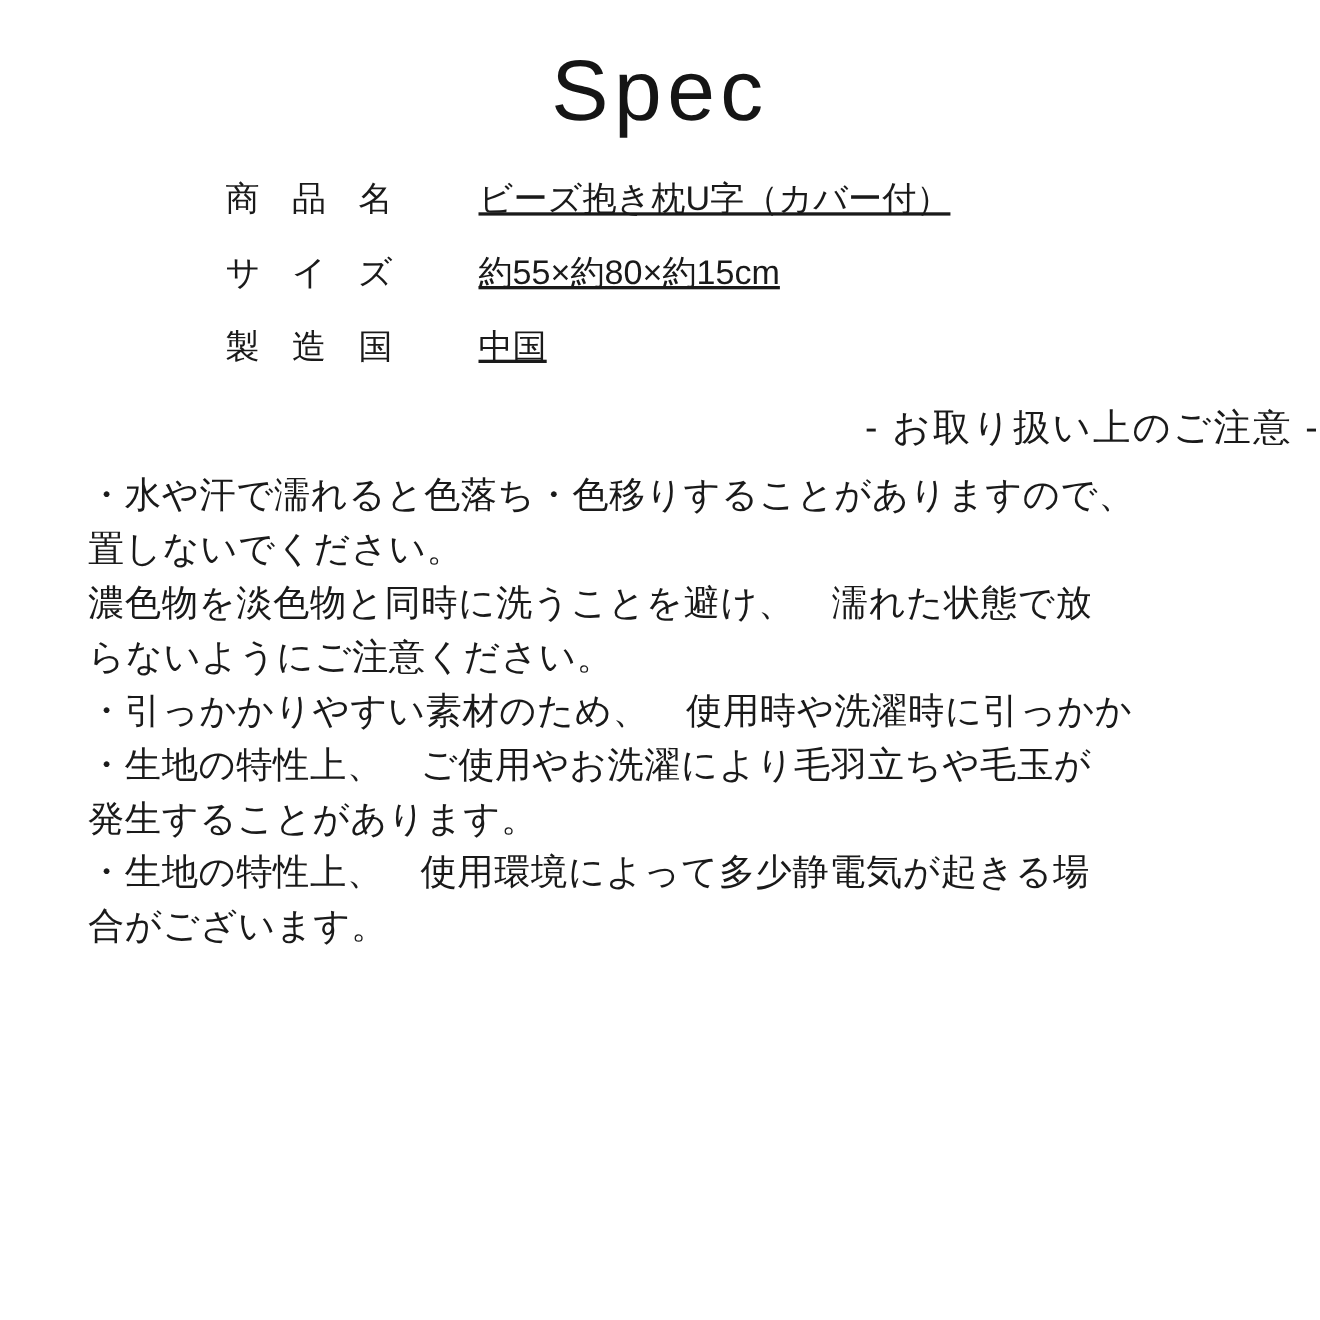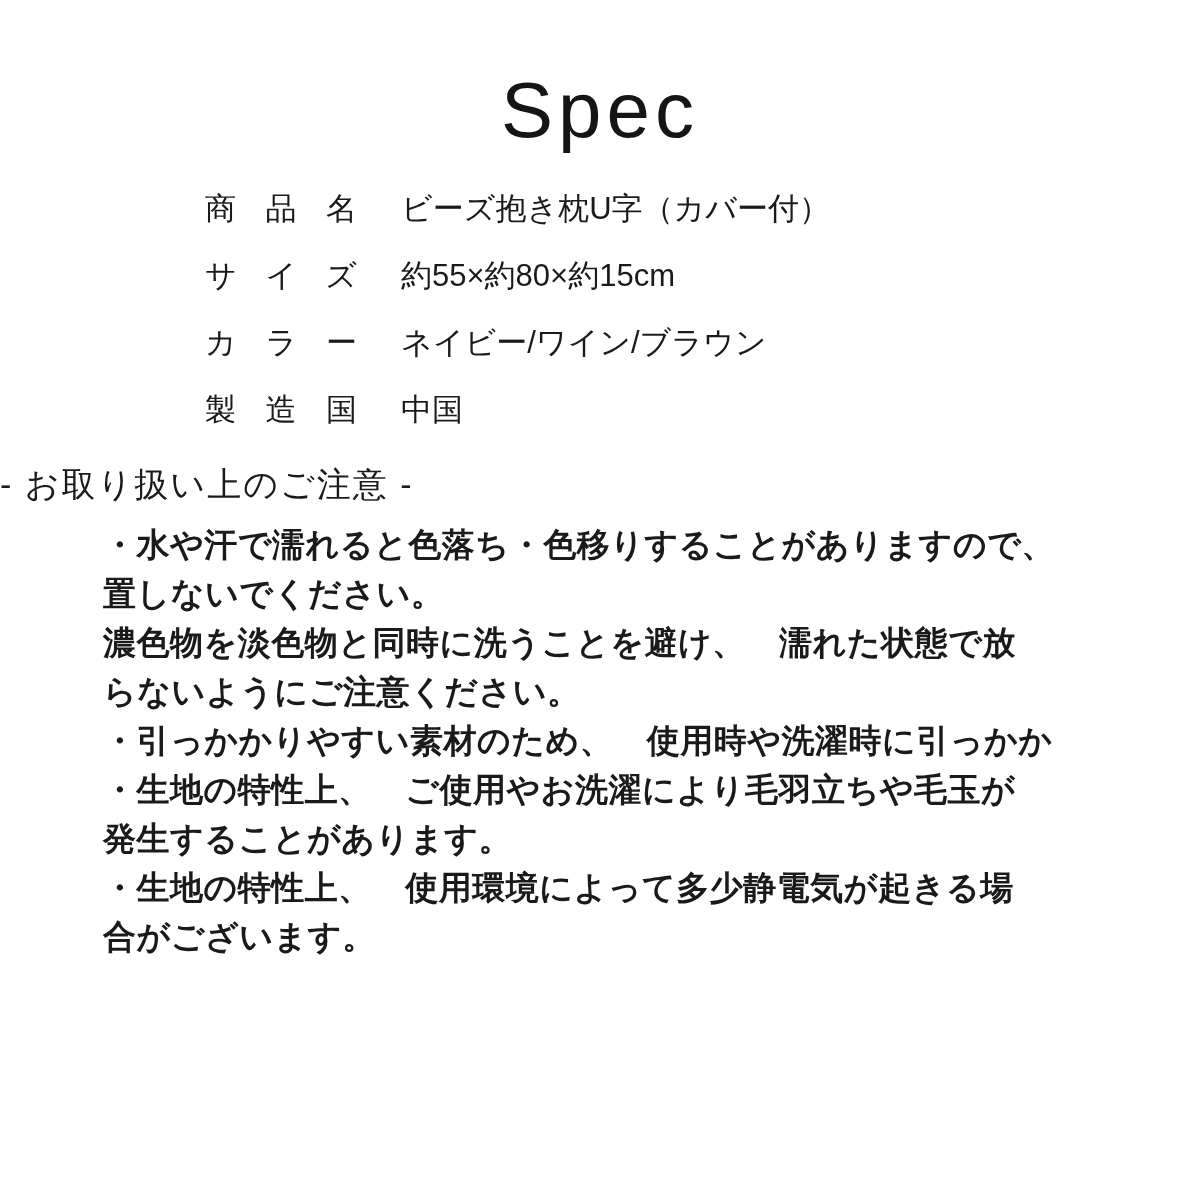--- a/index.html
+++ b/index.html
@@ -14,21 +14,21 @@
     color: #1a1a1a;
     overflow: hidden;
   }
   .page {
     width: 1200px;
     height: 1200px;
     box-sizing: border-box;
   }
   .title {
     margin: 0;
-    padding-top: 68px;
+    padding-top: 40px;
     text-align: center;
     font-size: 78px;
     font-weight: 500;
     letter-spacing: 5px;
     line-height: 1.1;
     color: #151515;
   }
   .spec-table {
     margin: 34px 0 0 205px;
   }
@@ -42,36 +42,37 @@
   }
   .spec-label {
     flex: 0 0 152px;
     width: 152px;
     text-align: justify;
     text-align-last: justify;
     text-justify: inter-character;
     white-space: nowrap;
   }
   .spec-value {
-    margin-left: 44px;
+    margin-left: 78px;
     white-space: nowrap;
+    text-decoration: underline;
   }
   .notes-heading {
     margin-top: 32px;
-    text-align: left;
+    text-align: right;
     font-size: 34px;
     line-height: 44px;
     letter-spacing: 2px;
     font-weight: 500;
   }
   .notes {
-    margin: 14px 0 0 103px;
+    margin: 14px 0 0 80px;
     font-size: 33px;
     line-height: 49px;
-    font-weight: 700;
+    font-weight: 400;
     letter-spacing: 0.5px;
   }
   .note-line {
     white-space: nowrap;
   }
 </style>
 </head>
 <body>
 
 <div class="page">
@@ -79,24 +80,20 @@
   <h1 class="title">Spec</h1>
 
   <div class="spec-table">
     <div class="spec-row">
       <span class="spec-label">商品名</span>
       <span class="spec-value">ビーズ抱き枕U字（カバー付）</span>
     </div>
     <div class="spec-row">
       <span class="spec-label">サイズ</span>
       <span class="spec-value">約55×約80×約15cm</span>
-    </div>
-    <div class="spec-row">
-      <span class="spec-label">カラー</span>
-      <span class="spec-value">ネイビー/ワイン/ブラウン</span>
     </div>
     <div class="spec-row">
       <span class="spec-label">製造国</span>
       <span class="spec-value">中国</span>
     </div>
   </div>
 
   <div class="notes-heading">- お取り扱い上のご注意 -</div>
 
   <div class="notes">

